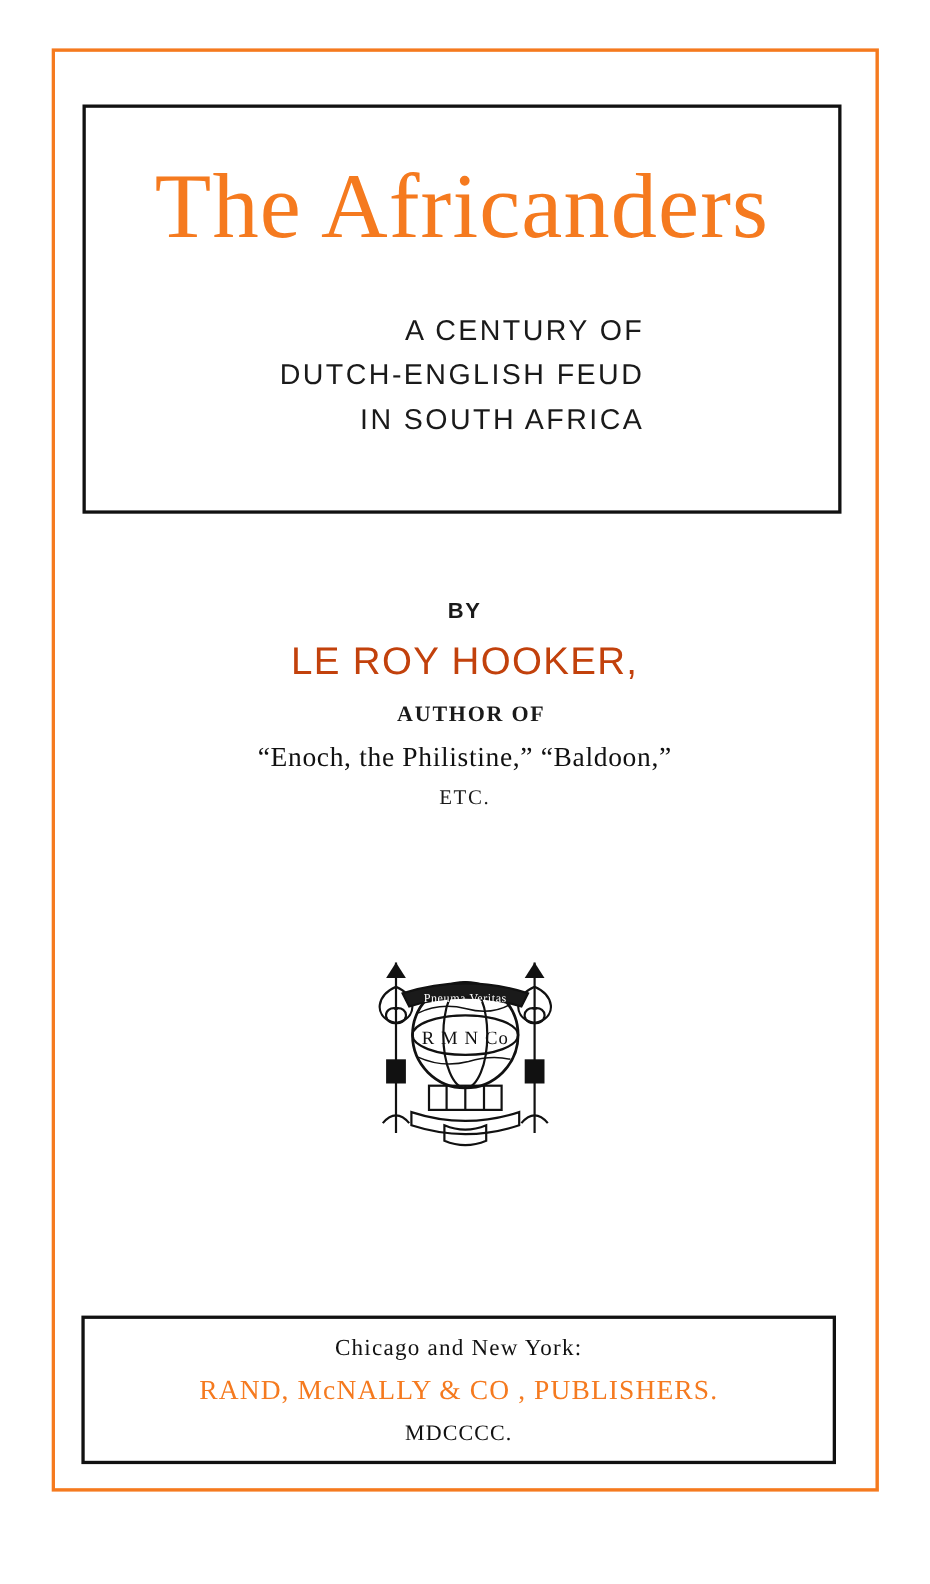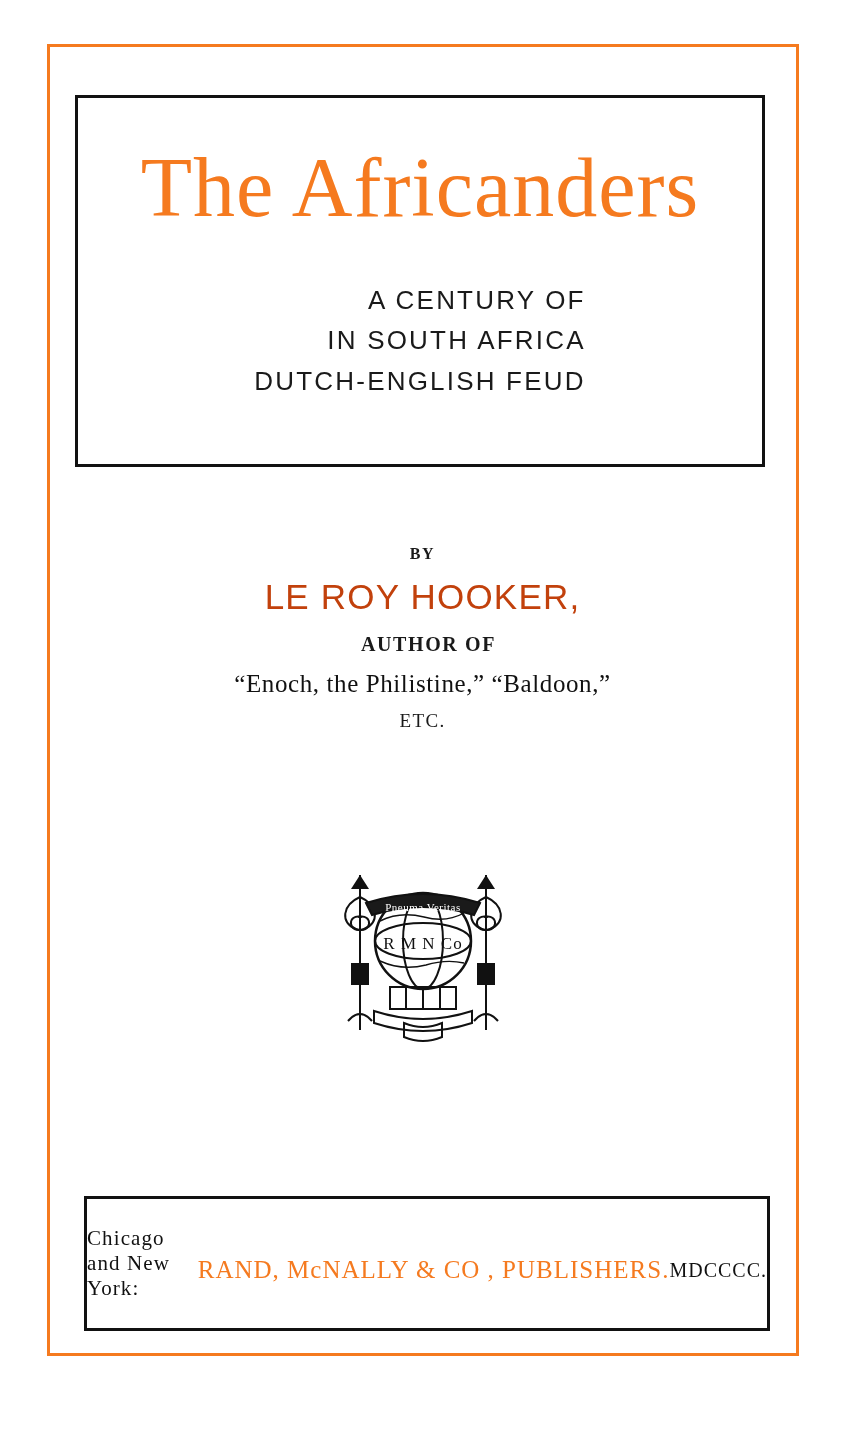--- a/index.html
+++ b/index.html
@@ -82,22 +82,22 @@
 
   
   .author-block {
     position: absolute;
     left: 0;
     top: 545px;
     width: 845px;
     text-align: center;
   }
   .by-line {
-    font-family: Liberation Serif, serif;
-    font-size: 16px;
+    font-family: Liberation Sans, sans-serif;
+    font-size: 20px;
     letter-spacing: 1.6px;
     font-weight: bold;
     color: #1a1a1a;
   }
   .author-name {
     margin-top: 14px;
     font-family: "Liberation Sans", sans-serif;
     font-size: 35px;
     letter-spacing: 1.2px;
     color: #c2410c;
@@ -133,28 +133,28 @@
     left: 50%;
     transform: translateX(-50%);
     top: 845px;
     width: 210px;
     height: 210px;
   }
 
   
   .imprint-box {
     position: absolute;
-    left: 84px;
+    left: 74px;
     top: 1196px;
     width: 686px;
     height: 135px;
     border: 3px solid #111111;
     box-sizing: border-box;
     display: flex;
-    flex-direction: row;
+    flex-direction: column;
     align-items: center;
     justify-content: center;
   }
   .imprint-city {
     font-family: "Liberation Serif", serif;
     font-size: 21px;
     letter-spacing: 1.1px;
     color: #111111;
   }
   .imprint-publisher {
@@ -178,22 +178,22 @@
 
 <div class="page">
 
   <div class="outer-frame"></div>
 
   <div class="title-box">
     <div class="main-title">The Africanders</div>
 
     <div class="subtitle">
       <div>A CENTURY OF</div>
+      <div>DUTCH-ENGLISH FEUD</div>
       <div>IN SOUTH AFRICA</div>
-      <div>DUTCH-ENGLISH FEUD</div>
     </div>
   </div>
 
   <div class="author-block">
     <div class="by-line">BY</div>
     <div class="author-name">LE ROY HOOKER,</div>
     <div class="author-of">AUTHOR OF</div>
     <div class="works">“Enoch, the Philistine,” “Baldoon,”</div>
     <div class="etc">ETC.</div>
   </div>

